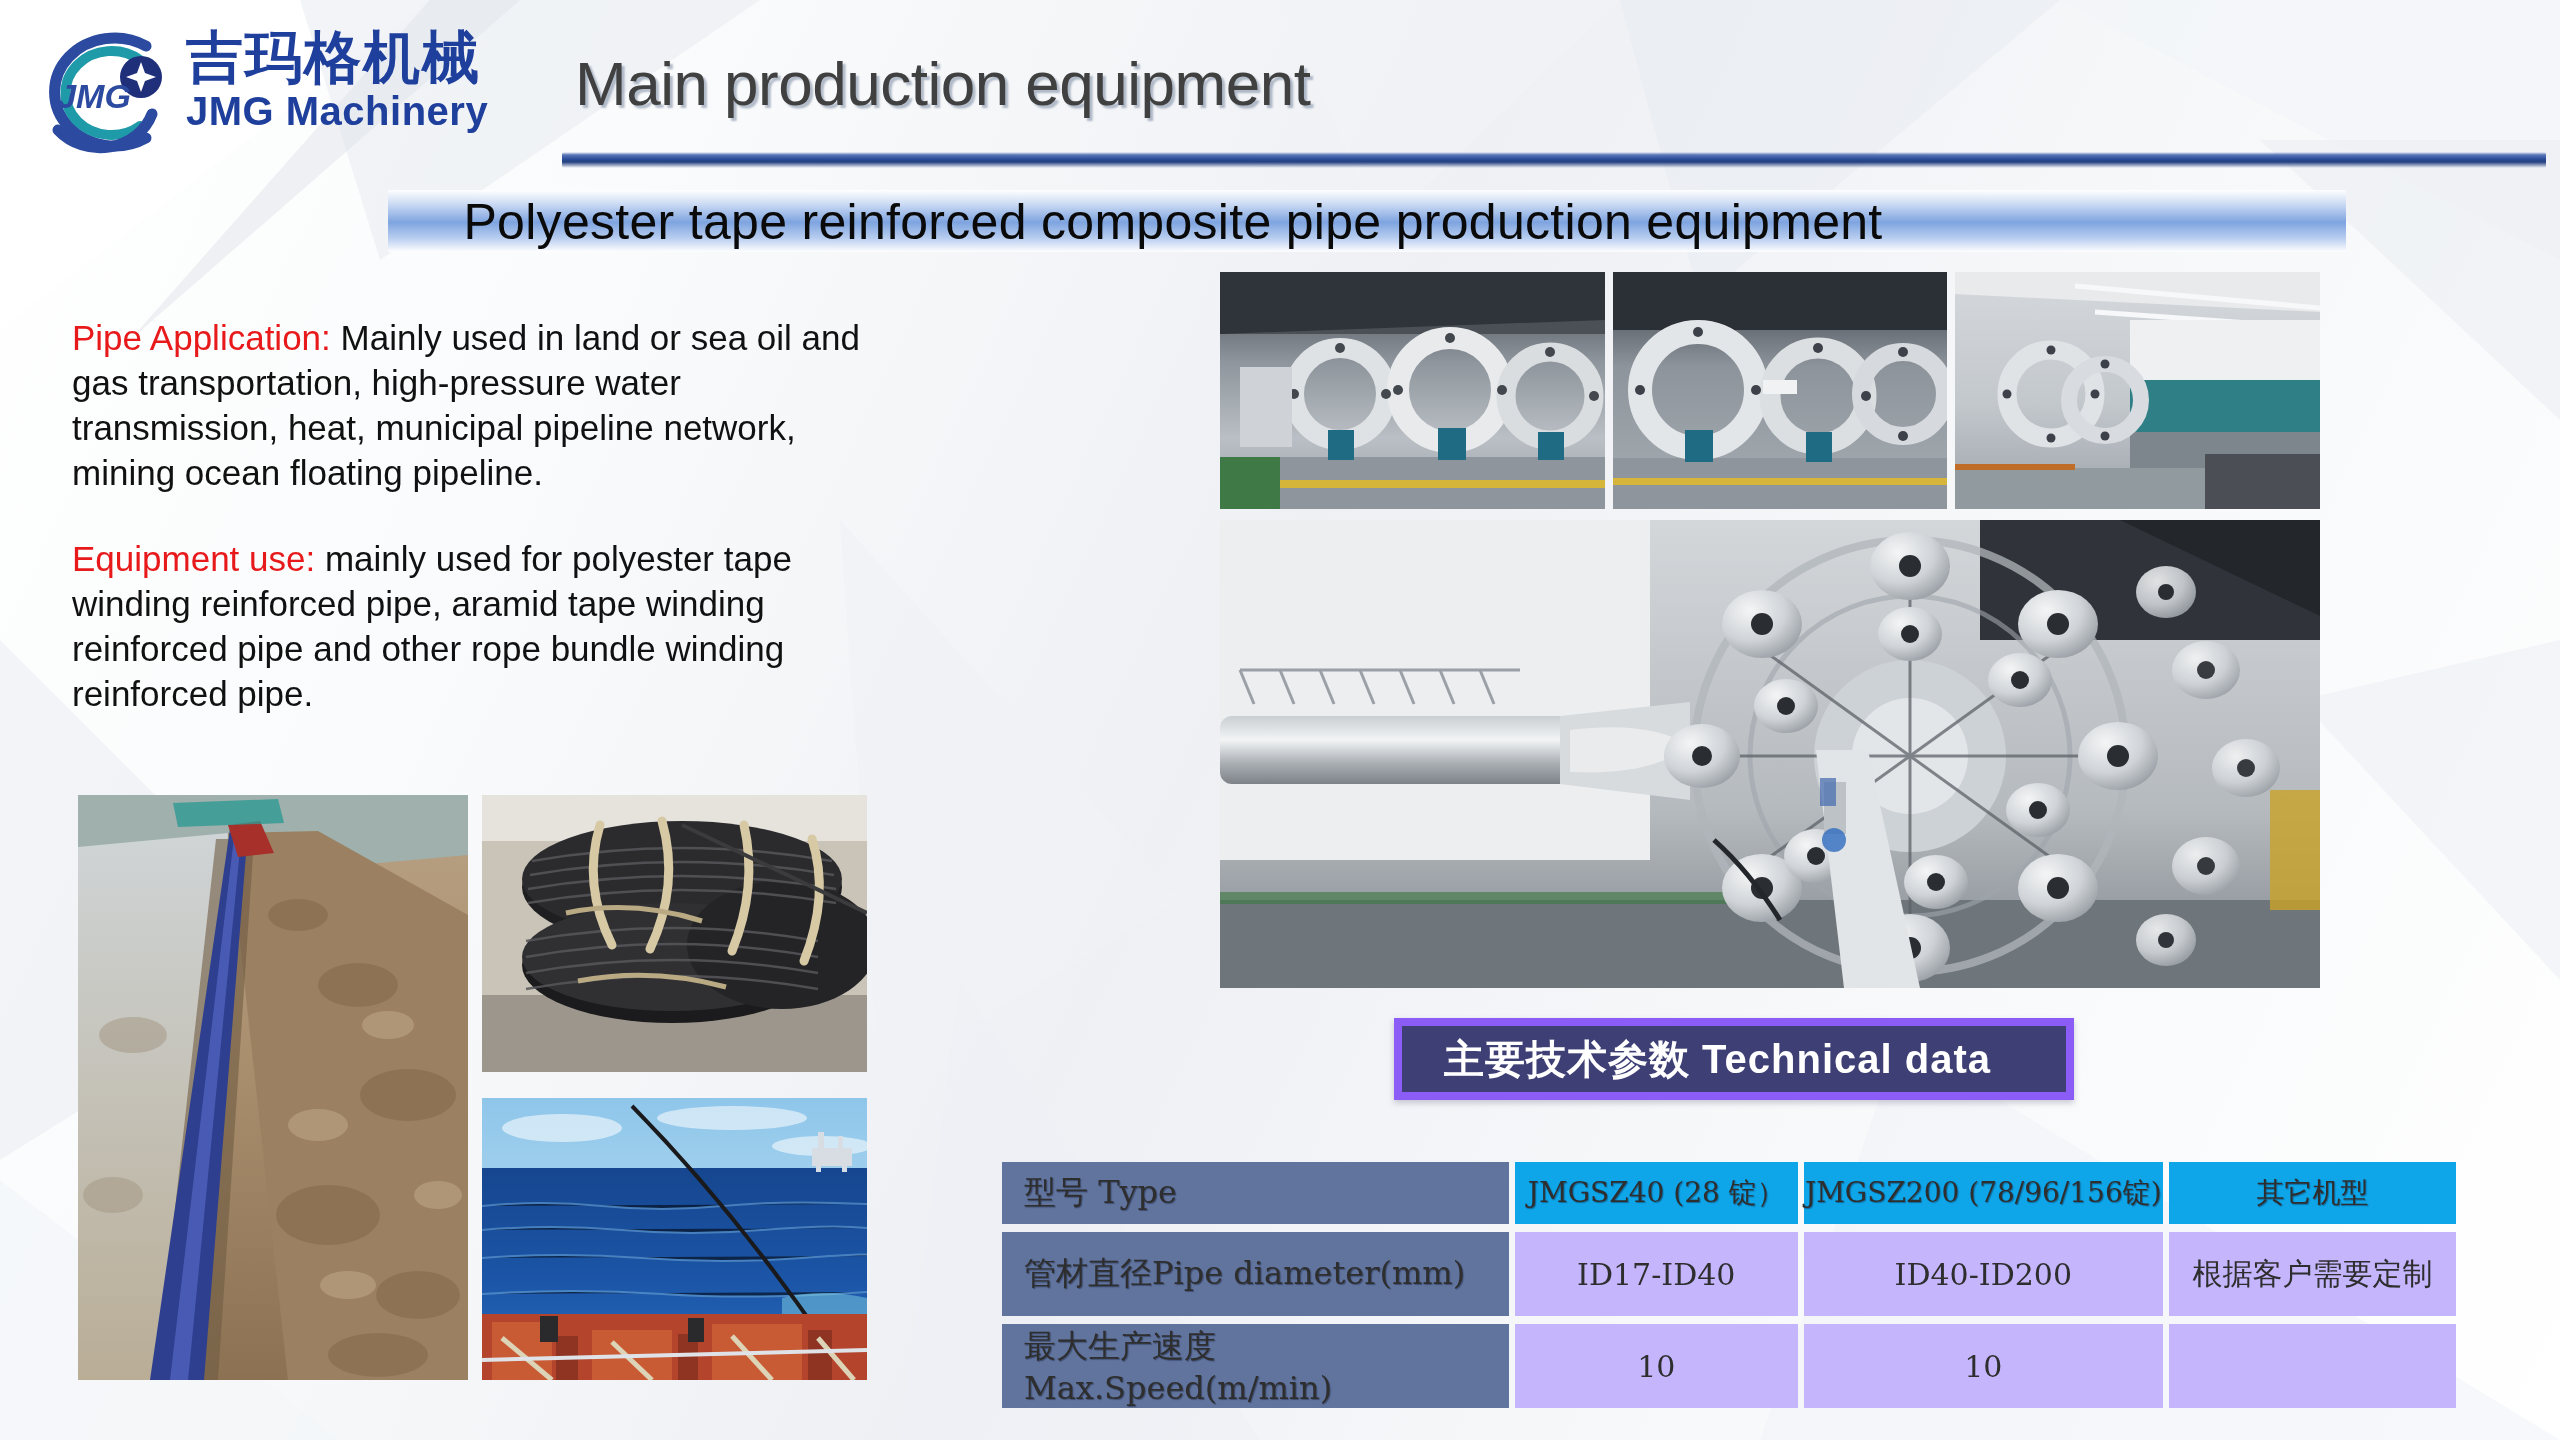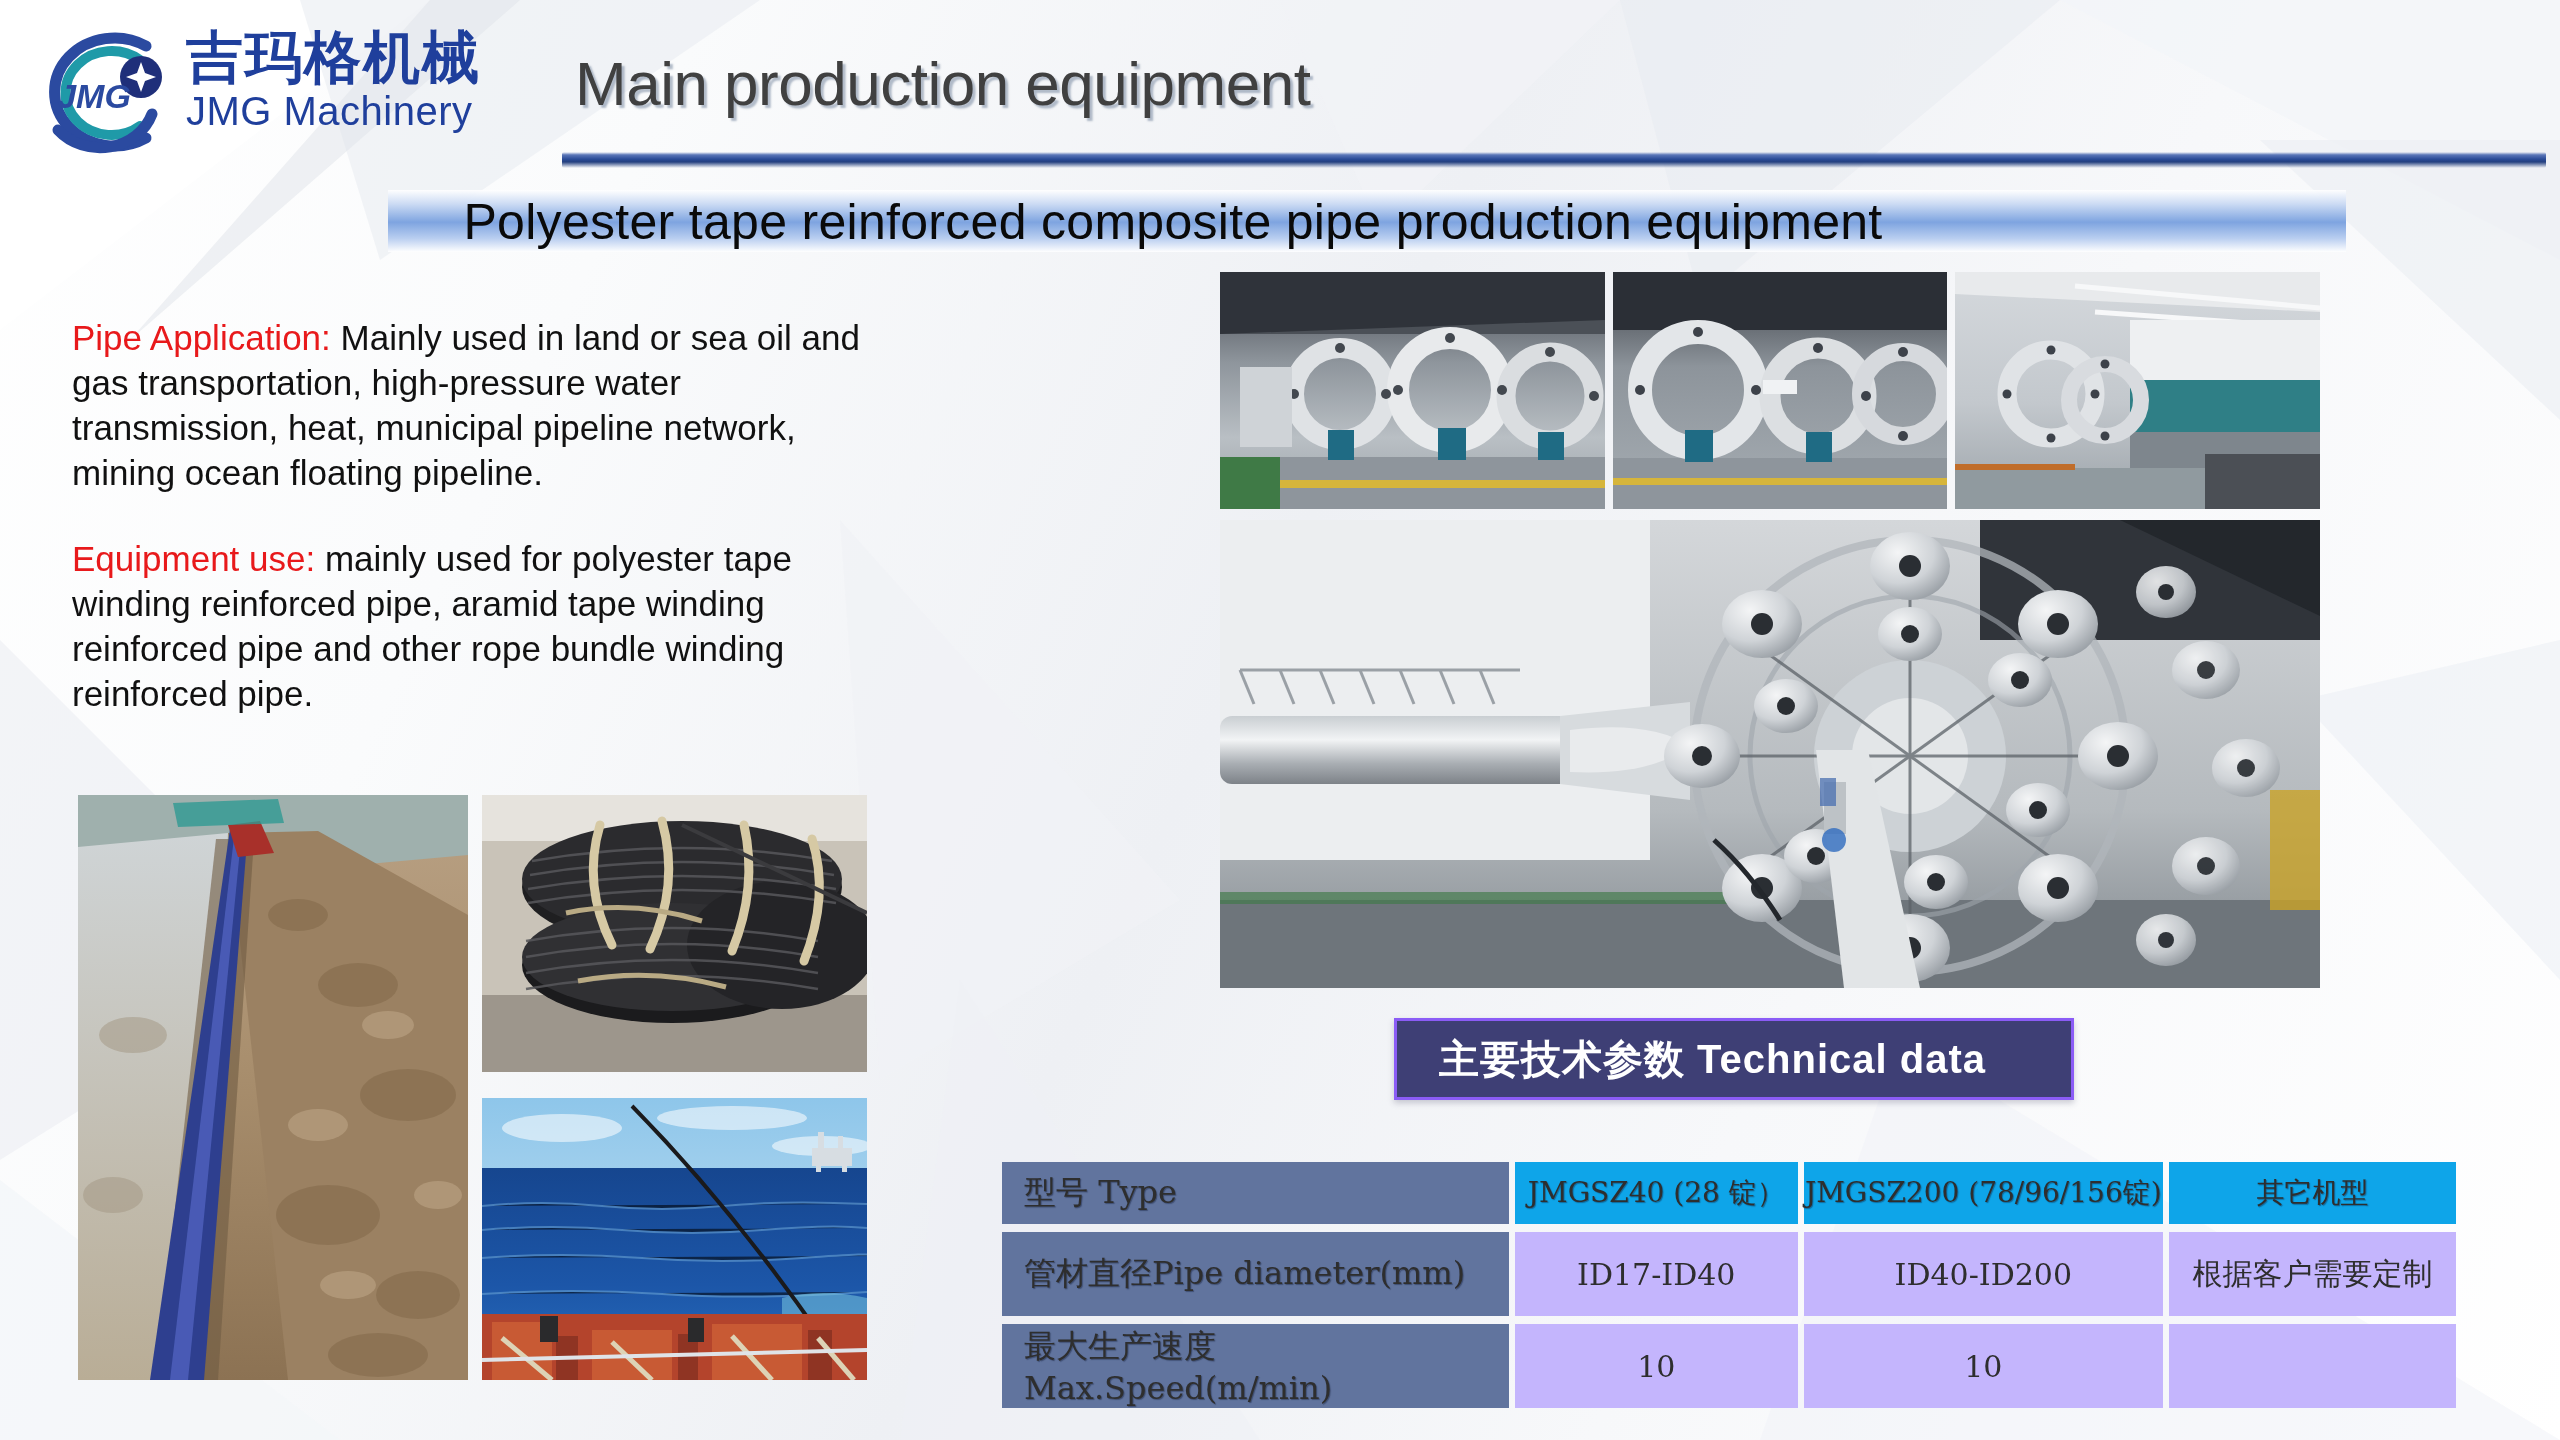--- a/index.html
+++ b/index.html
@@ -31,21 +31,21 @@
 
   .brand-block { position: absolute; left: 186px; top: 28px; }
   .brand-cn {
     font-family: "Liberation Sans", "DejaVu Sans", sans-serif;
     font-size: 57px; font-weight: 700; color: #1f3f9c;
     letter-spacing: 2px; line-height: 1.02;
     white-space: nowrap;
   }
   .brand-en {
     font-family: "Liberation Sans", sans-serif;
-    font-size: 40px; font-weight: 400; color: #1f3f9c;
+    font-size: 40px; font-weight: 700; color: #1f3f9c;
     letter-spacing: .5px; line-height: 1.05; margin-top: 4px;
     white-space: nowrap;
   }
 
   .page-title {
     position: absolute; left: 575px; top: 48px;
     font-family: "Liberation Sans", sans-serif;
     font-size: 62px; font-weight: 400;
     color: #404040;
     letter-spacing: -.5px;
@@ -110,21 +110,21 @@
 
   .ph-trench { left: 78px; top: 795px; width: 390px; height: 585px; }
   .ph-coil   { left: 482px; top: 795px; width: 385px; height: 277px; }
   .ph-sea    { left: 482px; top: 1098px; width: 385px; height: 282px; }
 
   
   .tech-banner {
     position: absolute; left: 1394px; top: 1018px;
     width: 680px; height: 82px;
     background: #3e3f75;
-    border: 3px solid #8b5cf6;
+    border: 8px solid #8b5cf6;
     box-shadow: 0 3px 6px rgba(60,60,90,.25);
     display: flex; align-items: center;
     z-index: 5;
   }
   .tech-banner-text {
     font-family: "Liberation Sans", "DejaVu Sans", sans-serif;
     font-size: 40px; font-weight: 600; color: #ffffff;
     letter-spacing: 1px; padding-left: 42px; white-space: nowrap;
   }
 

